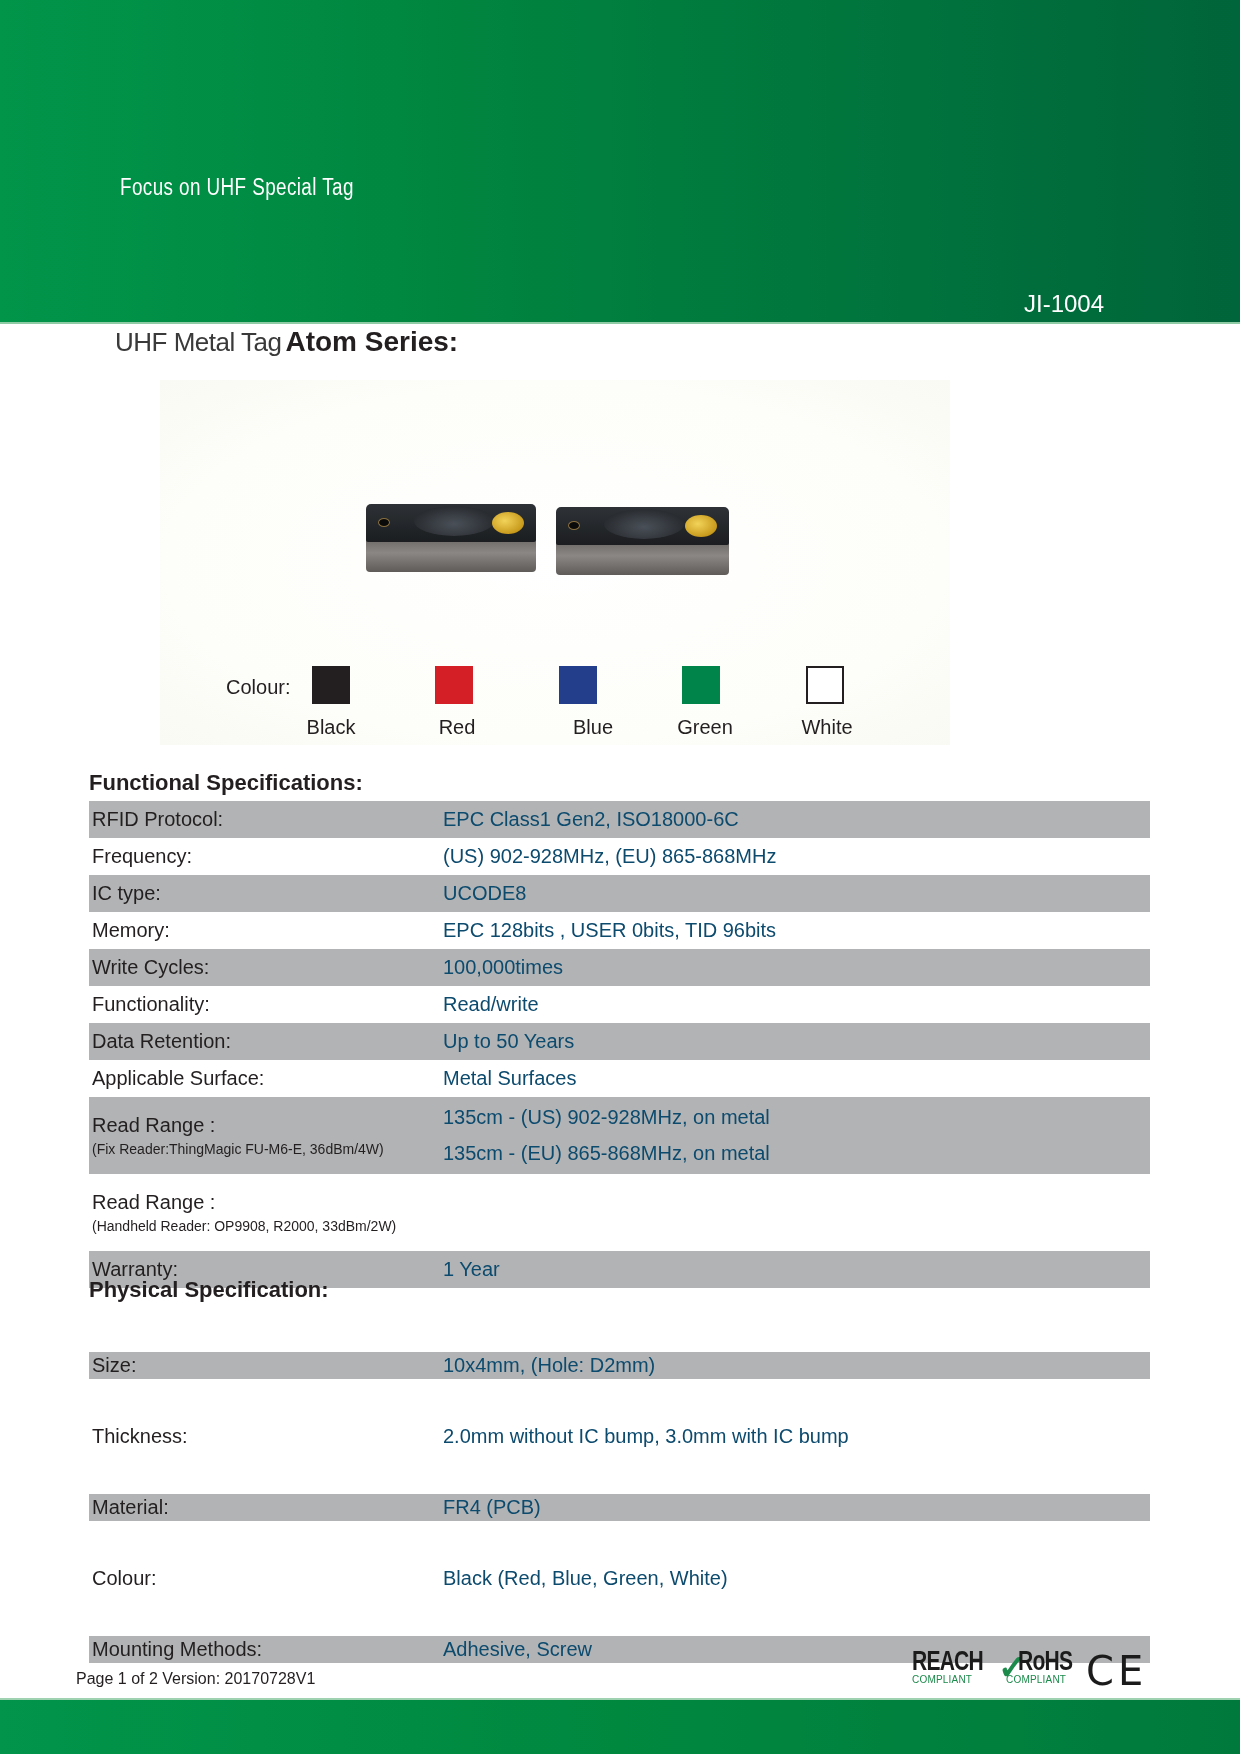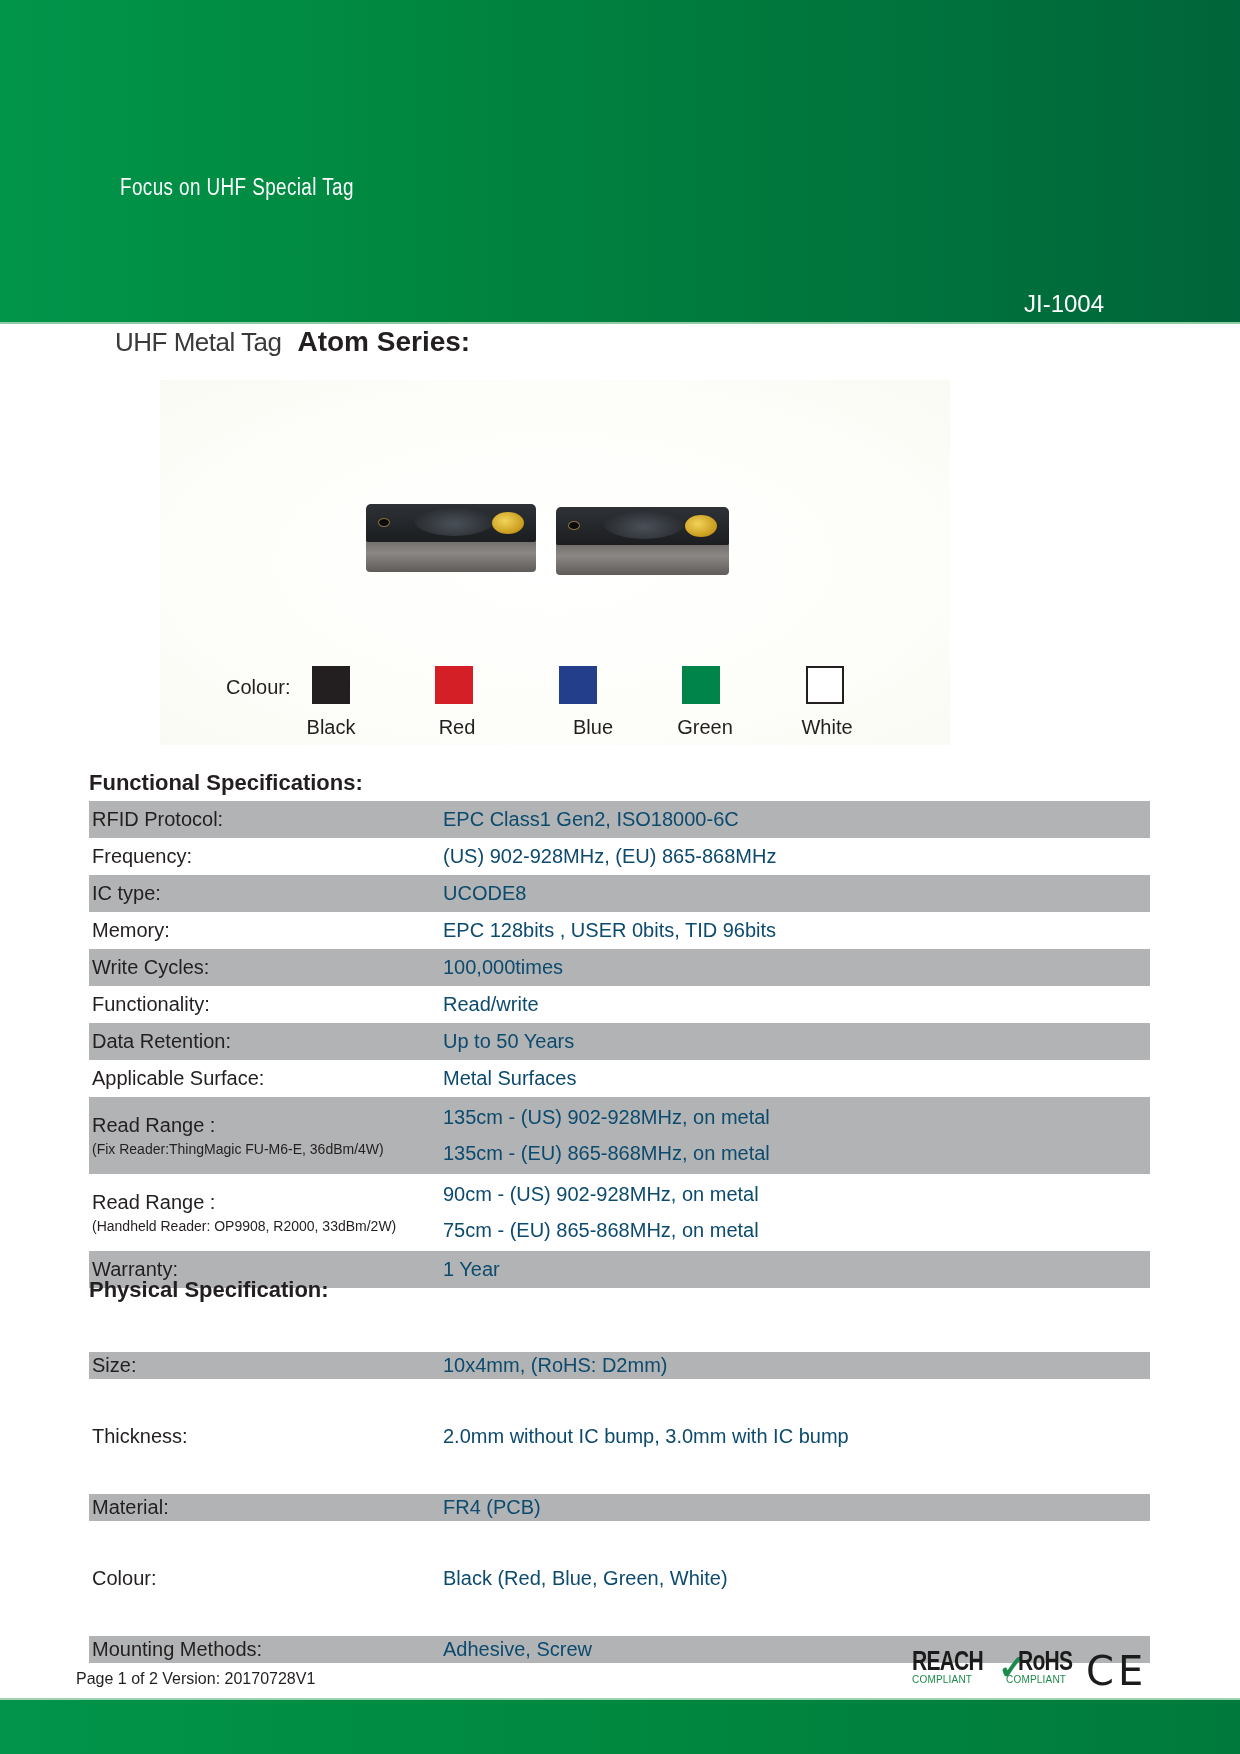--- a/index.html
+++ b/index.html
@@ -22,21 +22,21 @@
       color: #ffffff; font-size: 23px; letter-spacing: 0.5px;
       font-family: "Liberation Sans", sans-serif; font-weight: 300;
       transform: scaleX(0.82); transform-origin: left center;
     }
     .model-code {
       position: absolute; left: 1024px; top: 290px;
       color: #ffffff; font-size: 24px;
     }
     .title-line {
       position: absolute; left: 115px; top: 326px;
-      display: flex; align-items: baseline; gap: 16px;
+      display: flex; align-items: baseline; gap: 4px;
     }
     .title-light { font-size: 26px; color: #3a3a3a; font-weight: normal; letter-spacing: -0.5px; }
     .title-bold { font-size: 28px; font-weight: bold; color: #231f20; }
 
     .product-photo {
       position: absolute; left: 160px; top: 380px; width: 790px; height: 365px;
       background: radial-gradient(ellipse at center, #ffffff 0%, #fdfdf9 70%, #fafaf4 100%);
     }
     .tag {
       position: absolute; height: 70px; width: 170px;
@@ -214,37 +214,33 @@
     <span class="spec-val">
       <span class="val-line">135cm - (US) 902-928MHz, on metal</span>
       <span class="val-line">135cm - (EU) 865-868MHz, on metal</span>
     </span>
   </div>
   <div class="spec-row tall">
     <span class="spec-key">
       <span class="key-main">Read Range :</span>
       <span class="key-sub">(Handheld Reader:  OP9908, R2000, 33dBm/2W)</span>
     </span>
-    <span class="spec-val">
-      <span class="val-line">90cm - (US) 902-928MHz, on metal</span>
-      <span class="val-line">75cm - (EU) 865-868MHz, on metal</span>
-    </span>
   </div>
   <div class="spec-row shaded">
     <span class="spec-key">Warranty:</span>
     <span class="spec-val">1 Year</span>
   </div>
 </div>
 
 <div class="section-heading" style="top:1277px;">Physical Specification:</div>
 
 <div class="spec-table phys" style="top:1308px;">
   <div class="spec-row shaded">
     <span class="spec-key">Size:</span>
-    <span class="spec-val">10x4mm, (RoHS: D2mm)</span>
+    <span class="spec-val">10x4mm, (Hole: D2mm)</span>
   </div>
   <div class="spec-row">
     <span class="spec-key">Thickness:</span>
     <span class="spec-val">2.0mm without IC bump, 3.0mm with IC bump</span>
   </div>
   <div class="spec-row shaded">
     <span class="spec-key">Material:</span>
     <span class="spec-val">FR4 (PCB)</span>
   </div>
   <div class="spec-row">

